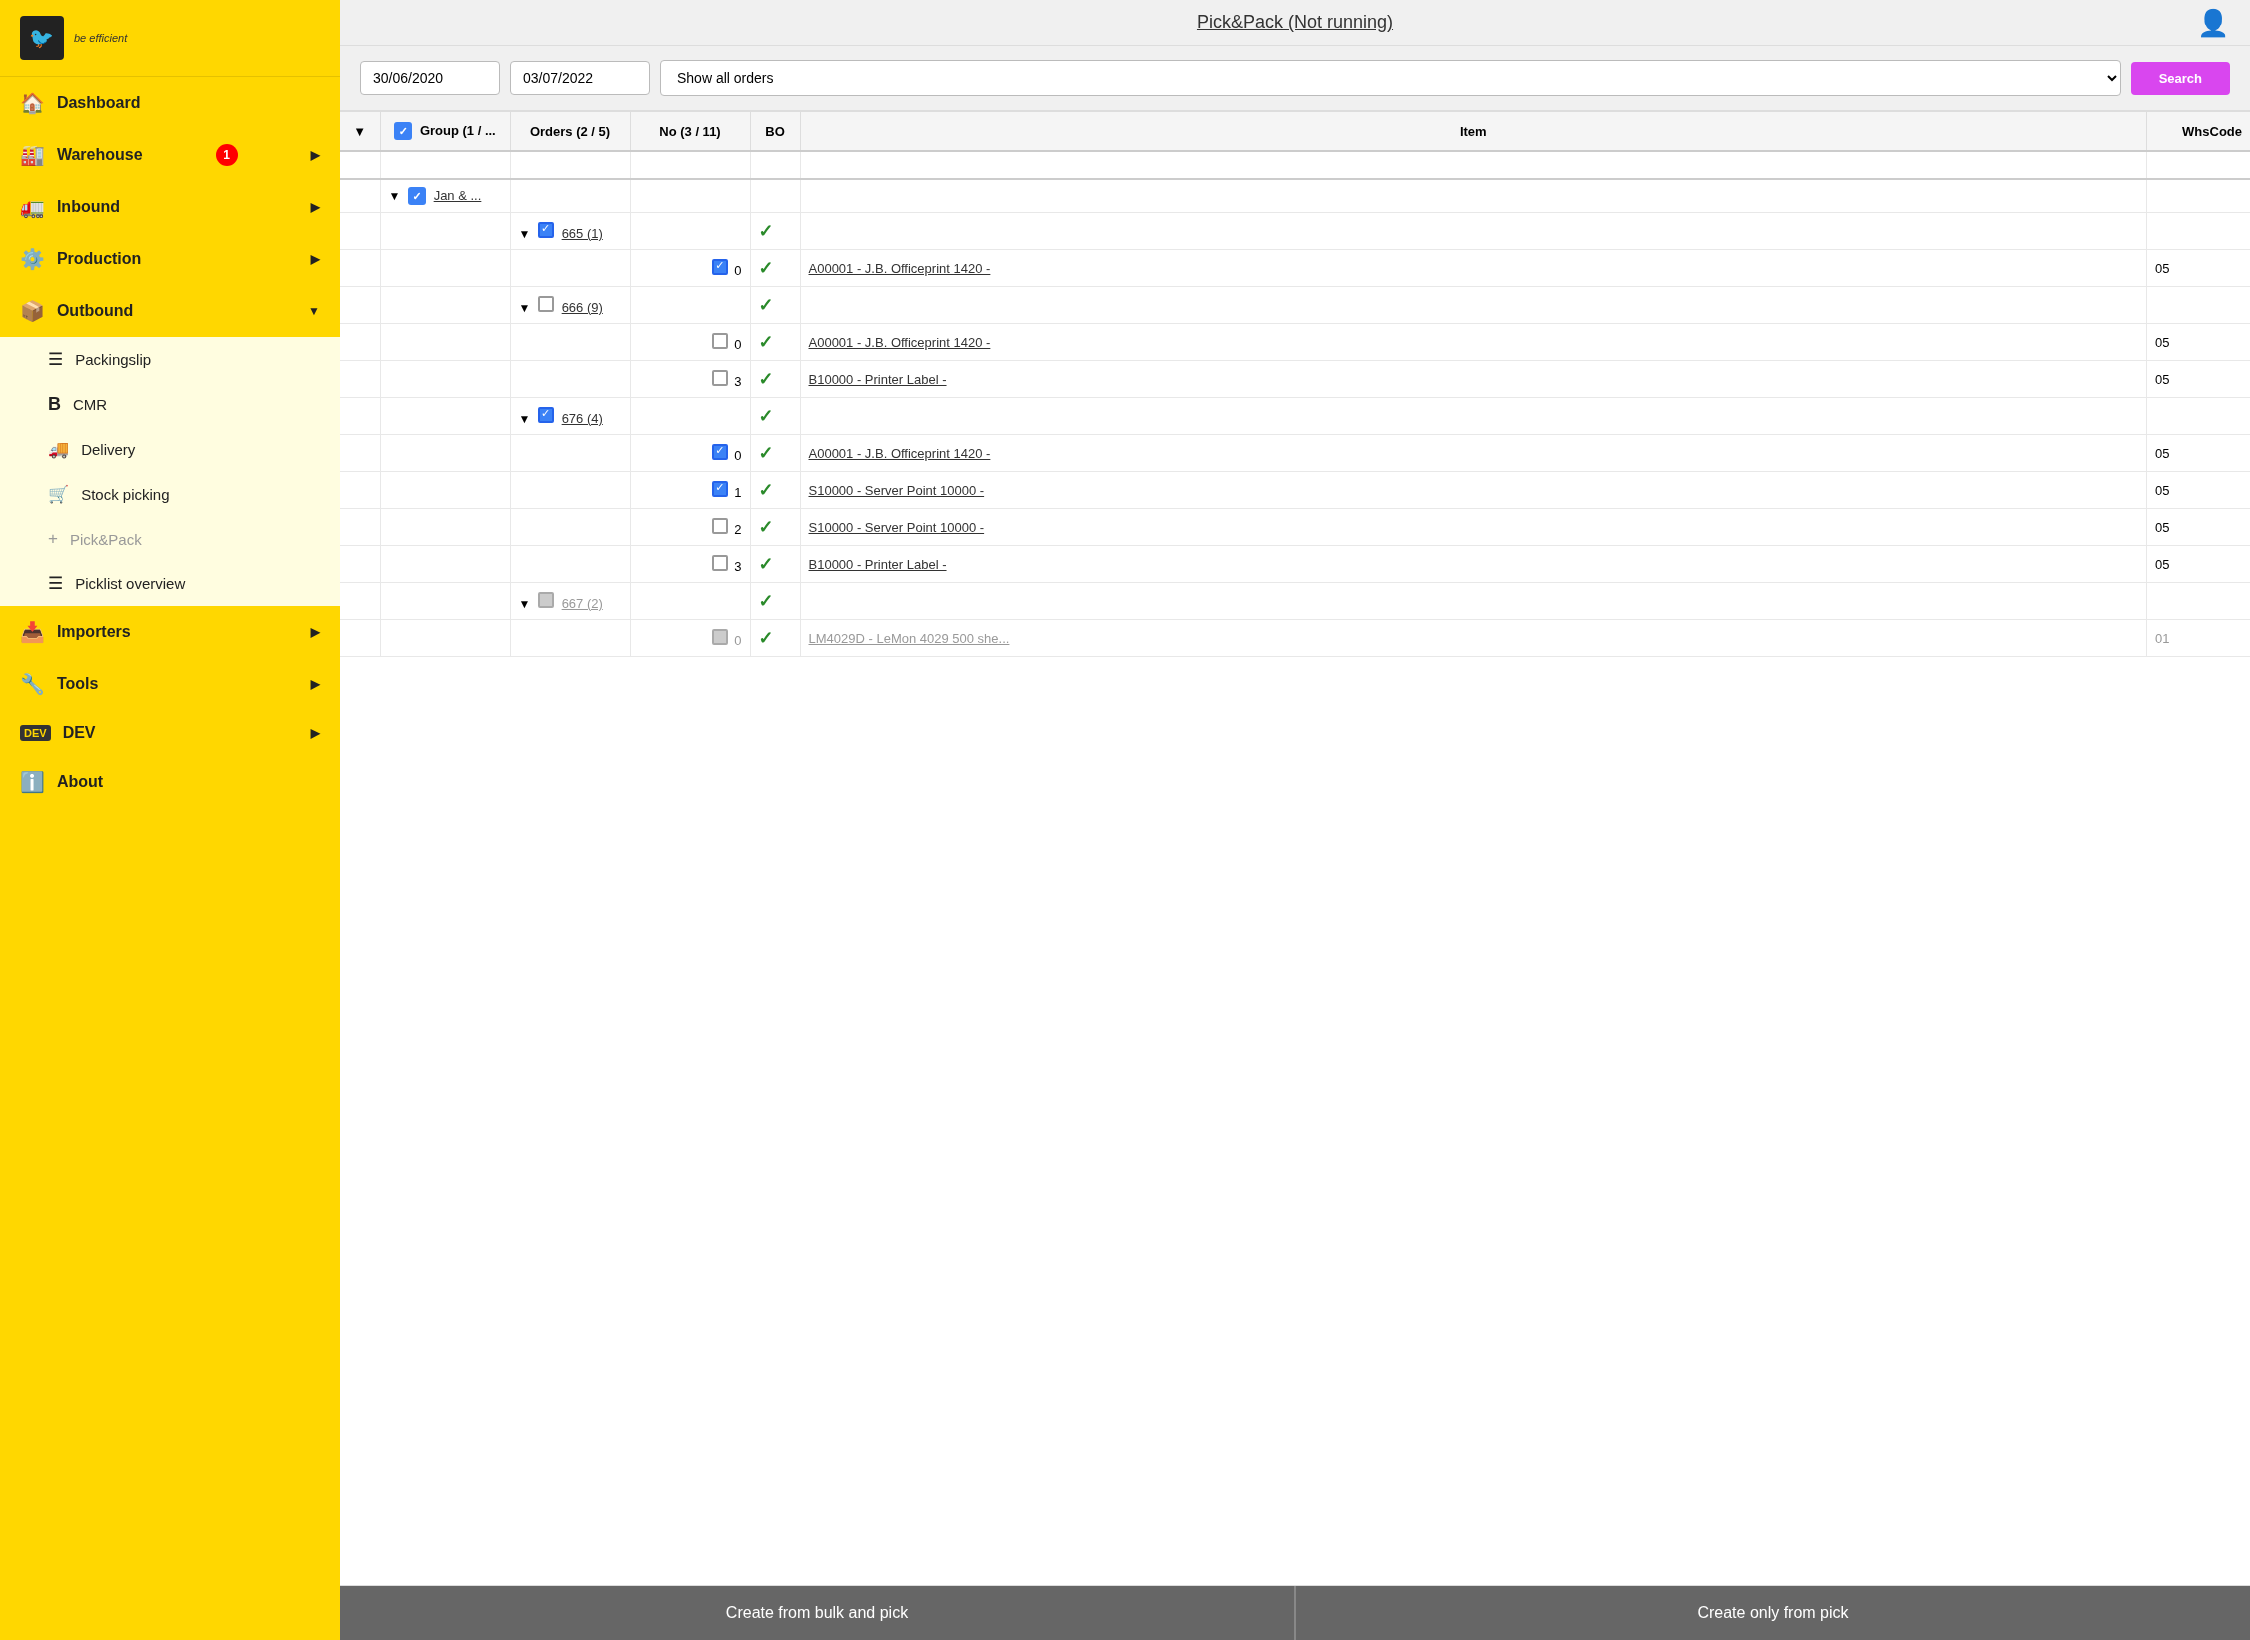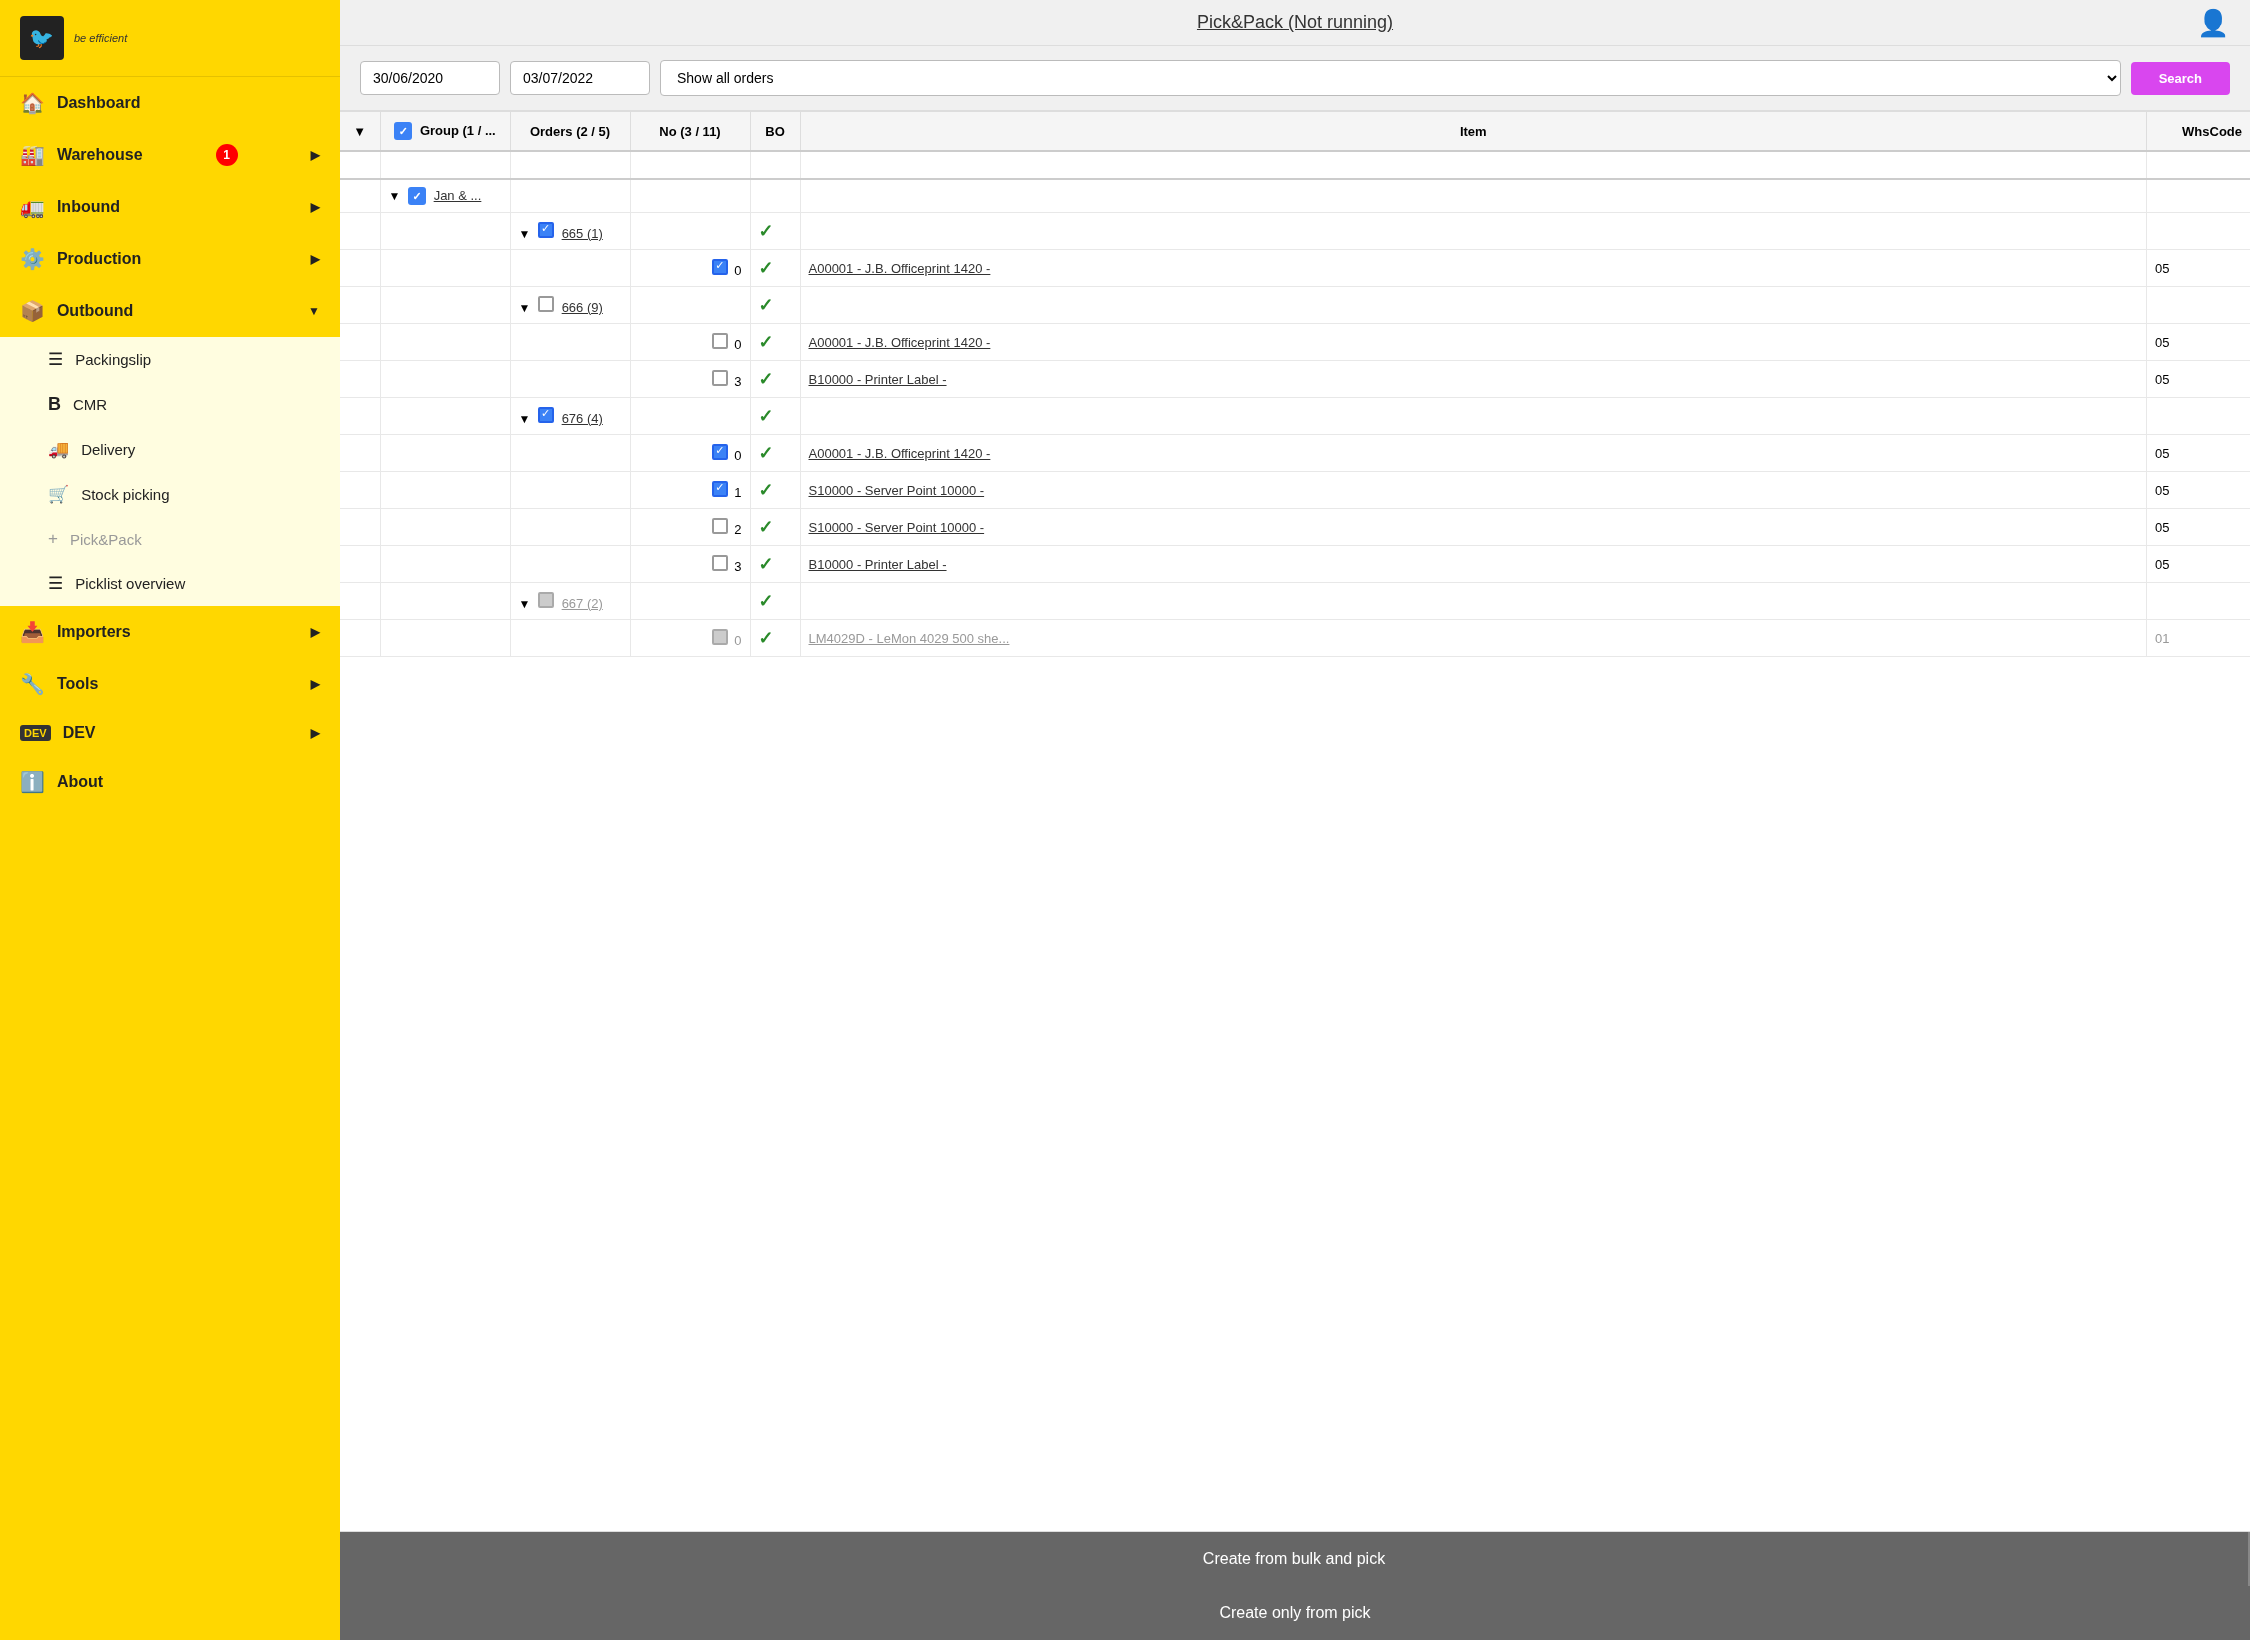--- a/index.html
+++ b/index.html
@@ -199,21 +199,20 @@
       font-size: 11px;
       font-weight: bold;
       margin-right: 4px;
     }
 
     
     .footer-buttons {
       display: flex;
       background: #8b5cf6;
       border-top: 1px solid #ddd;
-      flex-direction: column;
     }
     .footer-btn {
       flex: 1;
       background: #666;
       color: white;
       border: none;
       padding: 18px;
       font-size: 16px;
       cursor: pointer;
       font-weight: 500;

